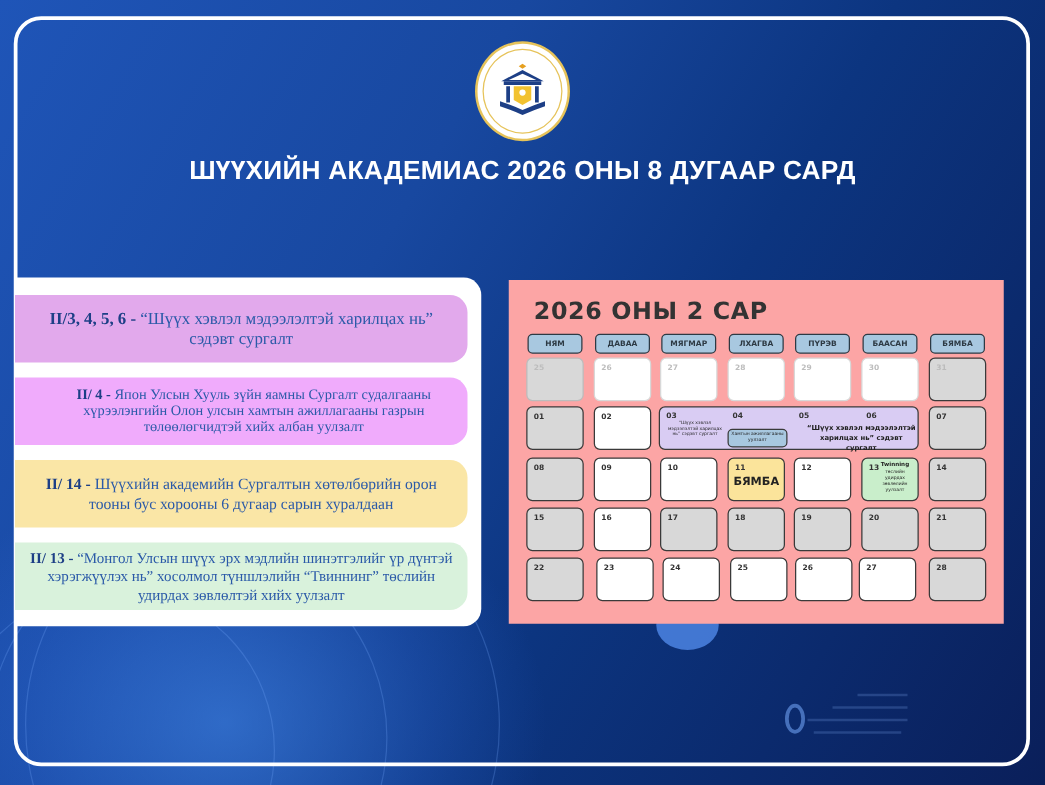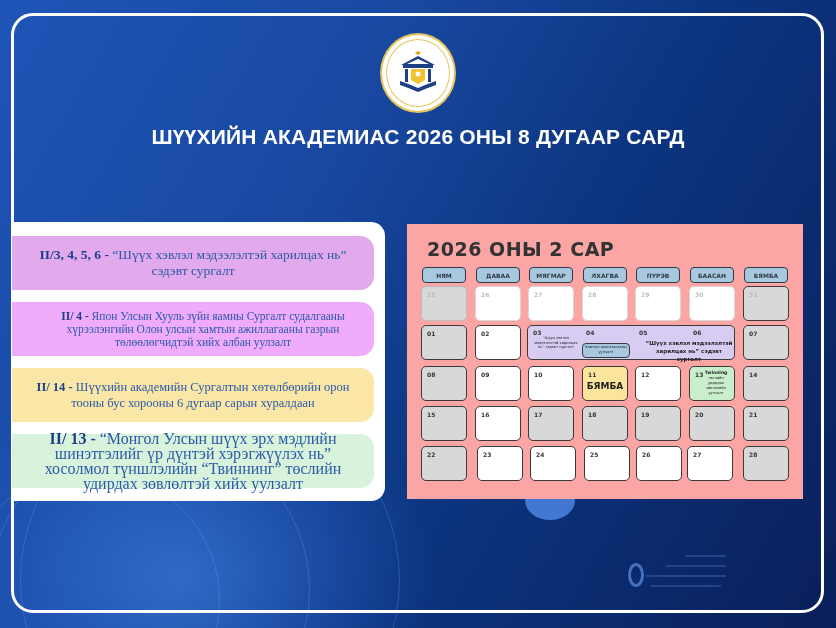--- a/index.html
+++ b/index.html
@@ -56,21 +56,21 @@
   }
   .event {
     position: absolute; left: 0; border-radius: 0 14px 14px 0;
     display: flex; align-items: center; justify-content: center; text-align: center;
     font-family: Liberation Serif, serif; color: #2b5aa8; padding: 0 10px;
   }
   .event .code { font-weight: bold; color: #1d3f86; }
   .event.e1 { top: 14px; width: 362px; height: 54px; background: #e2a9ec; font-size: 13.5px; line-height: 16px; }
   .event.e2 { top: 80px; width: 362px; height: 54px; background: #f0abfc; font-size: 11.5px; line-height: 13px; padding-left: 30px; }
   .event.e3 { top: 146px; width: 362px; height: 54px; background: #fae6a6; font-size: 12.5px; line-height: 16px; }
-  .event.e4 { top: 212px; width: 362px; height: 54px; background: #d9f2dc; font-size: 16px; line-height: 15px; }
+  .event.e4 { top: 212px; width: 362px; height: 54px; background: #d9f2dc; font-size: 12px; line-height: 15px; }
 
   .calendar {
     position: absolute; left: 407px; top: 224px; width: 396px; height: 275px;
     background: #fca5a5;
   }
   .cal-title {
     position: absolute; left: 20px; top: 14px;
     font-family: "DejaVu Sans", sans-serif; font-weight: bold; font-size: 19px;
     color: #333333; letter-spacing: 0.5px;
   }

